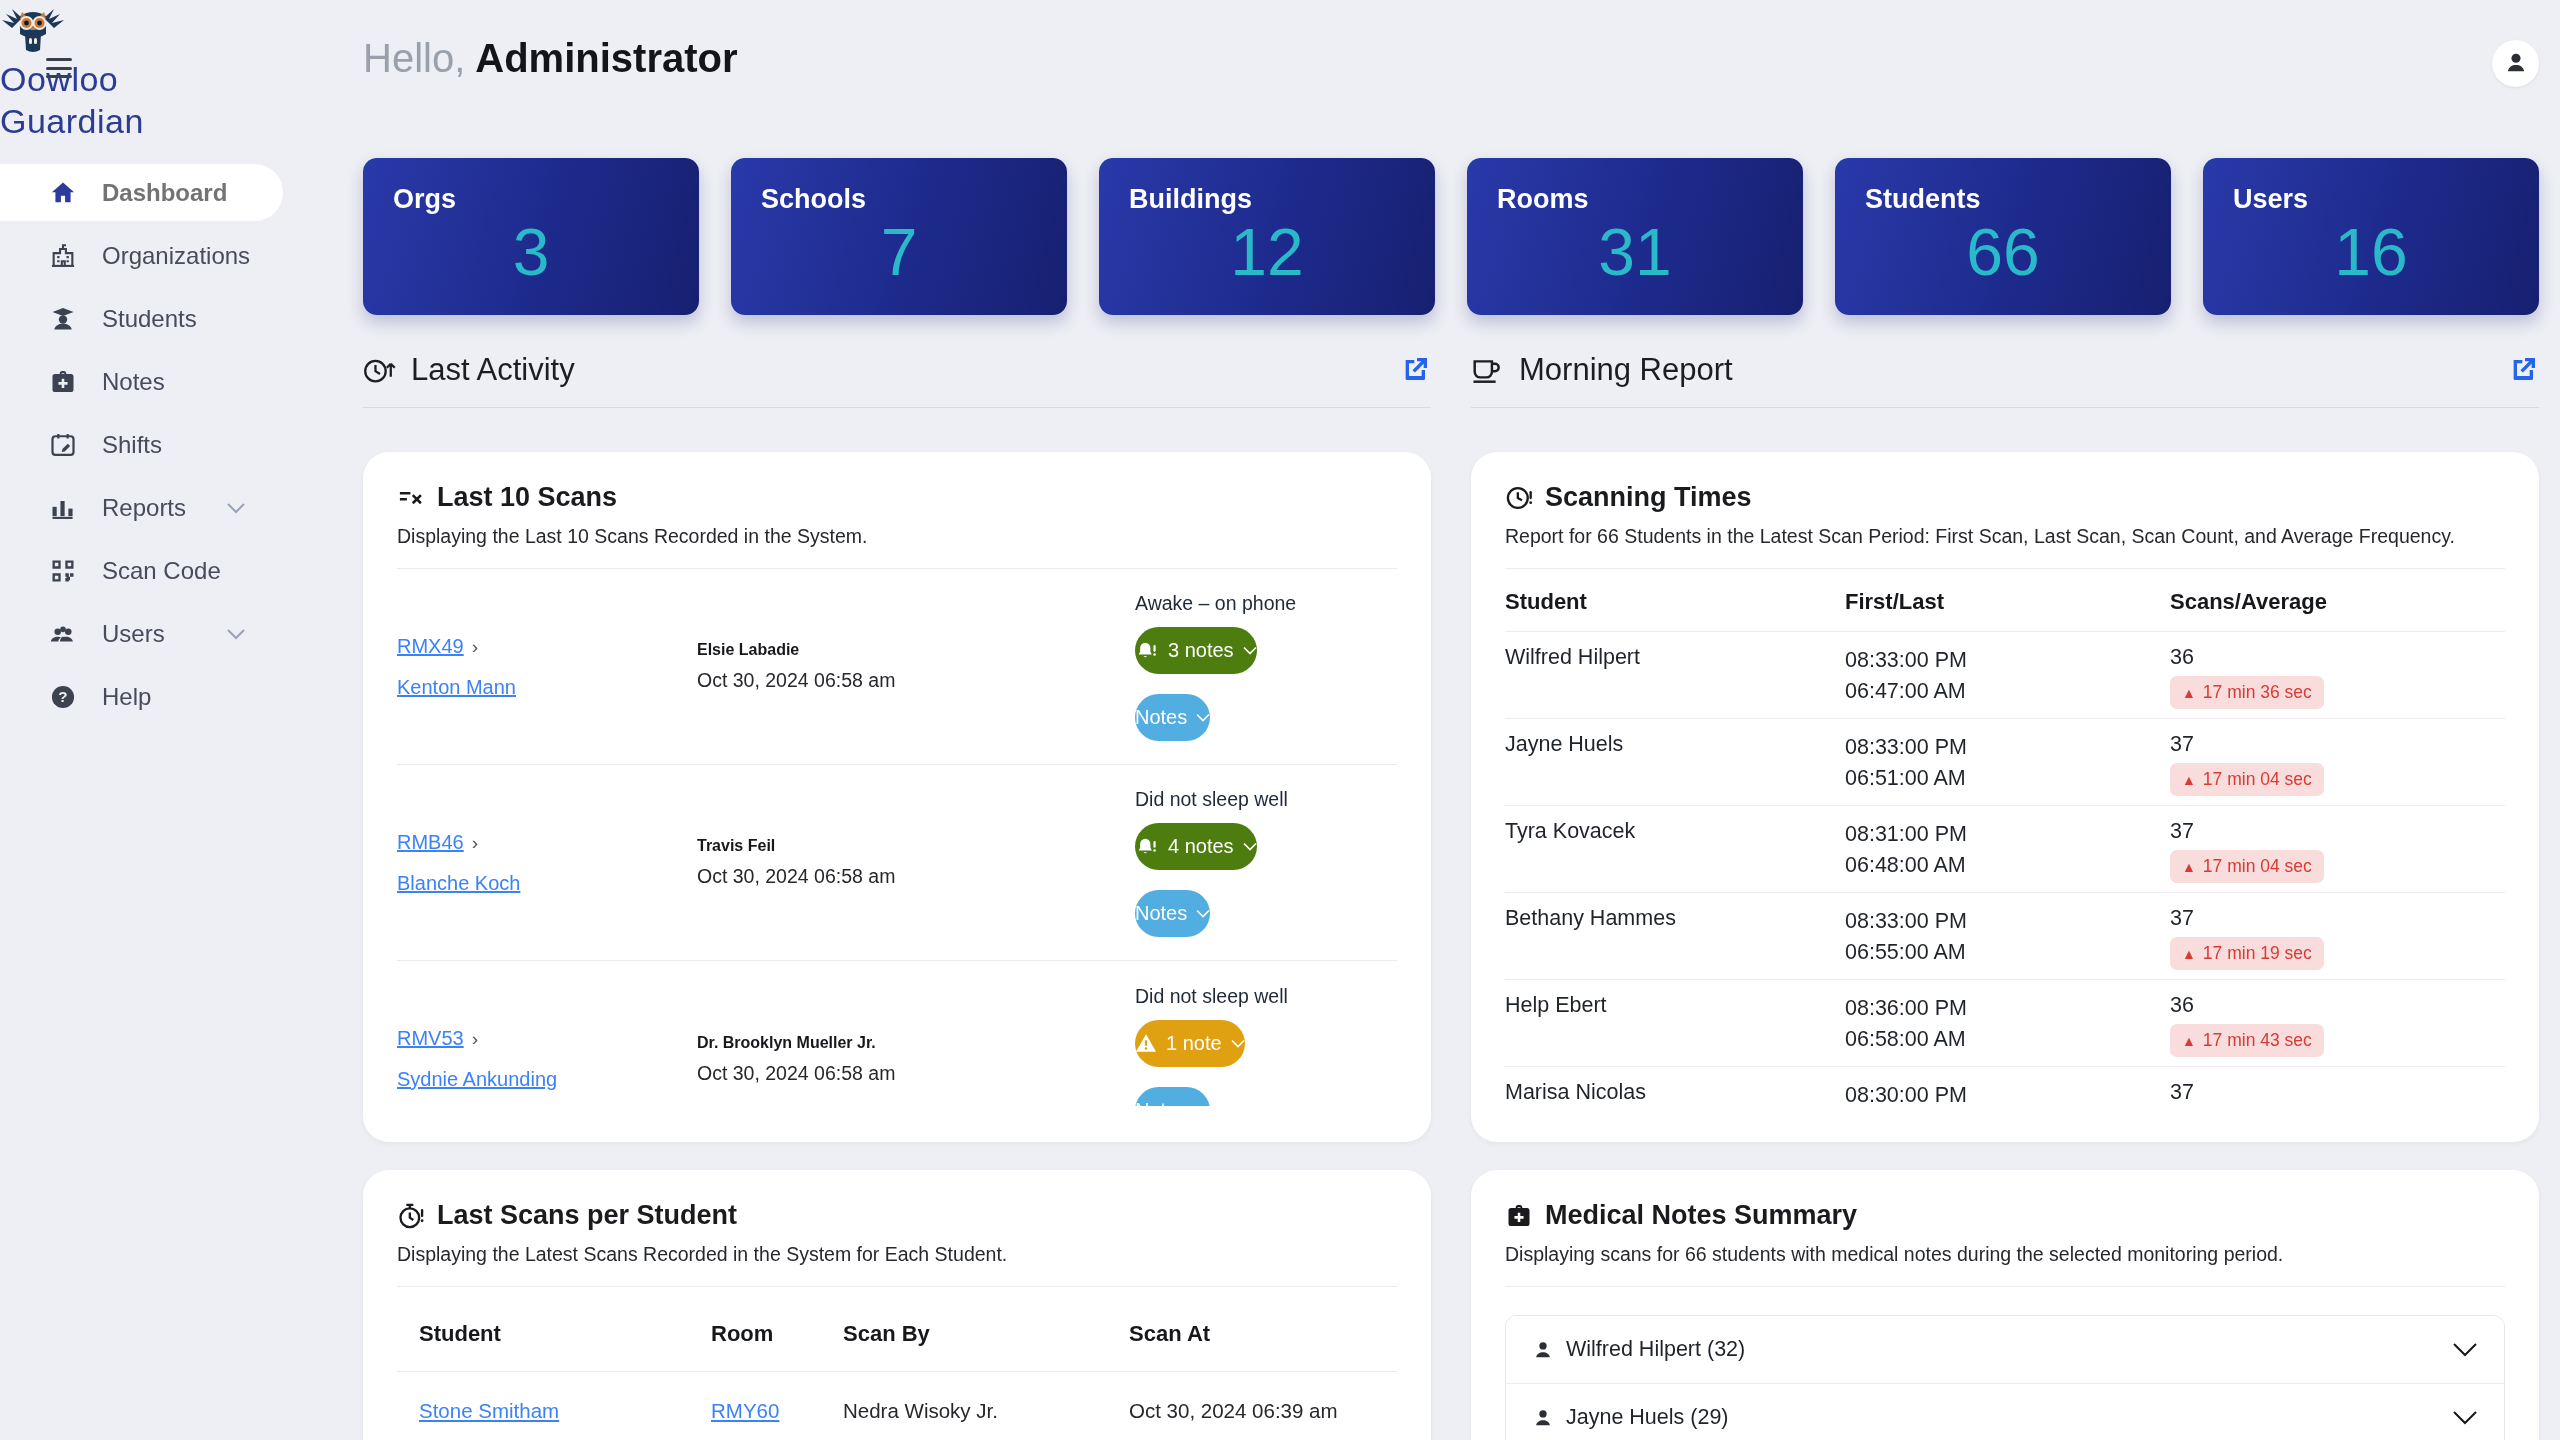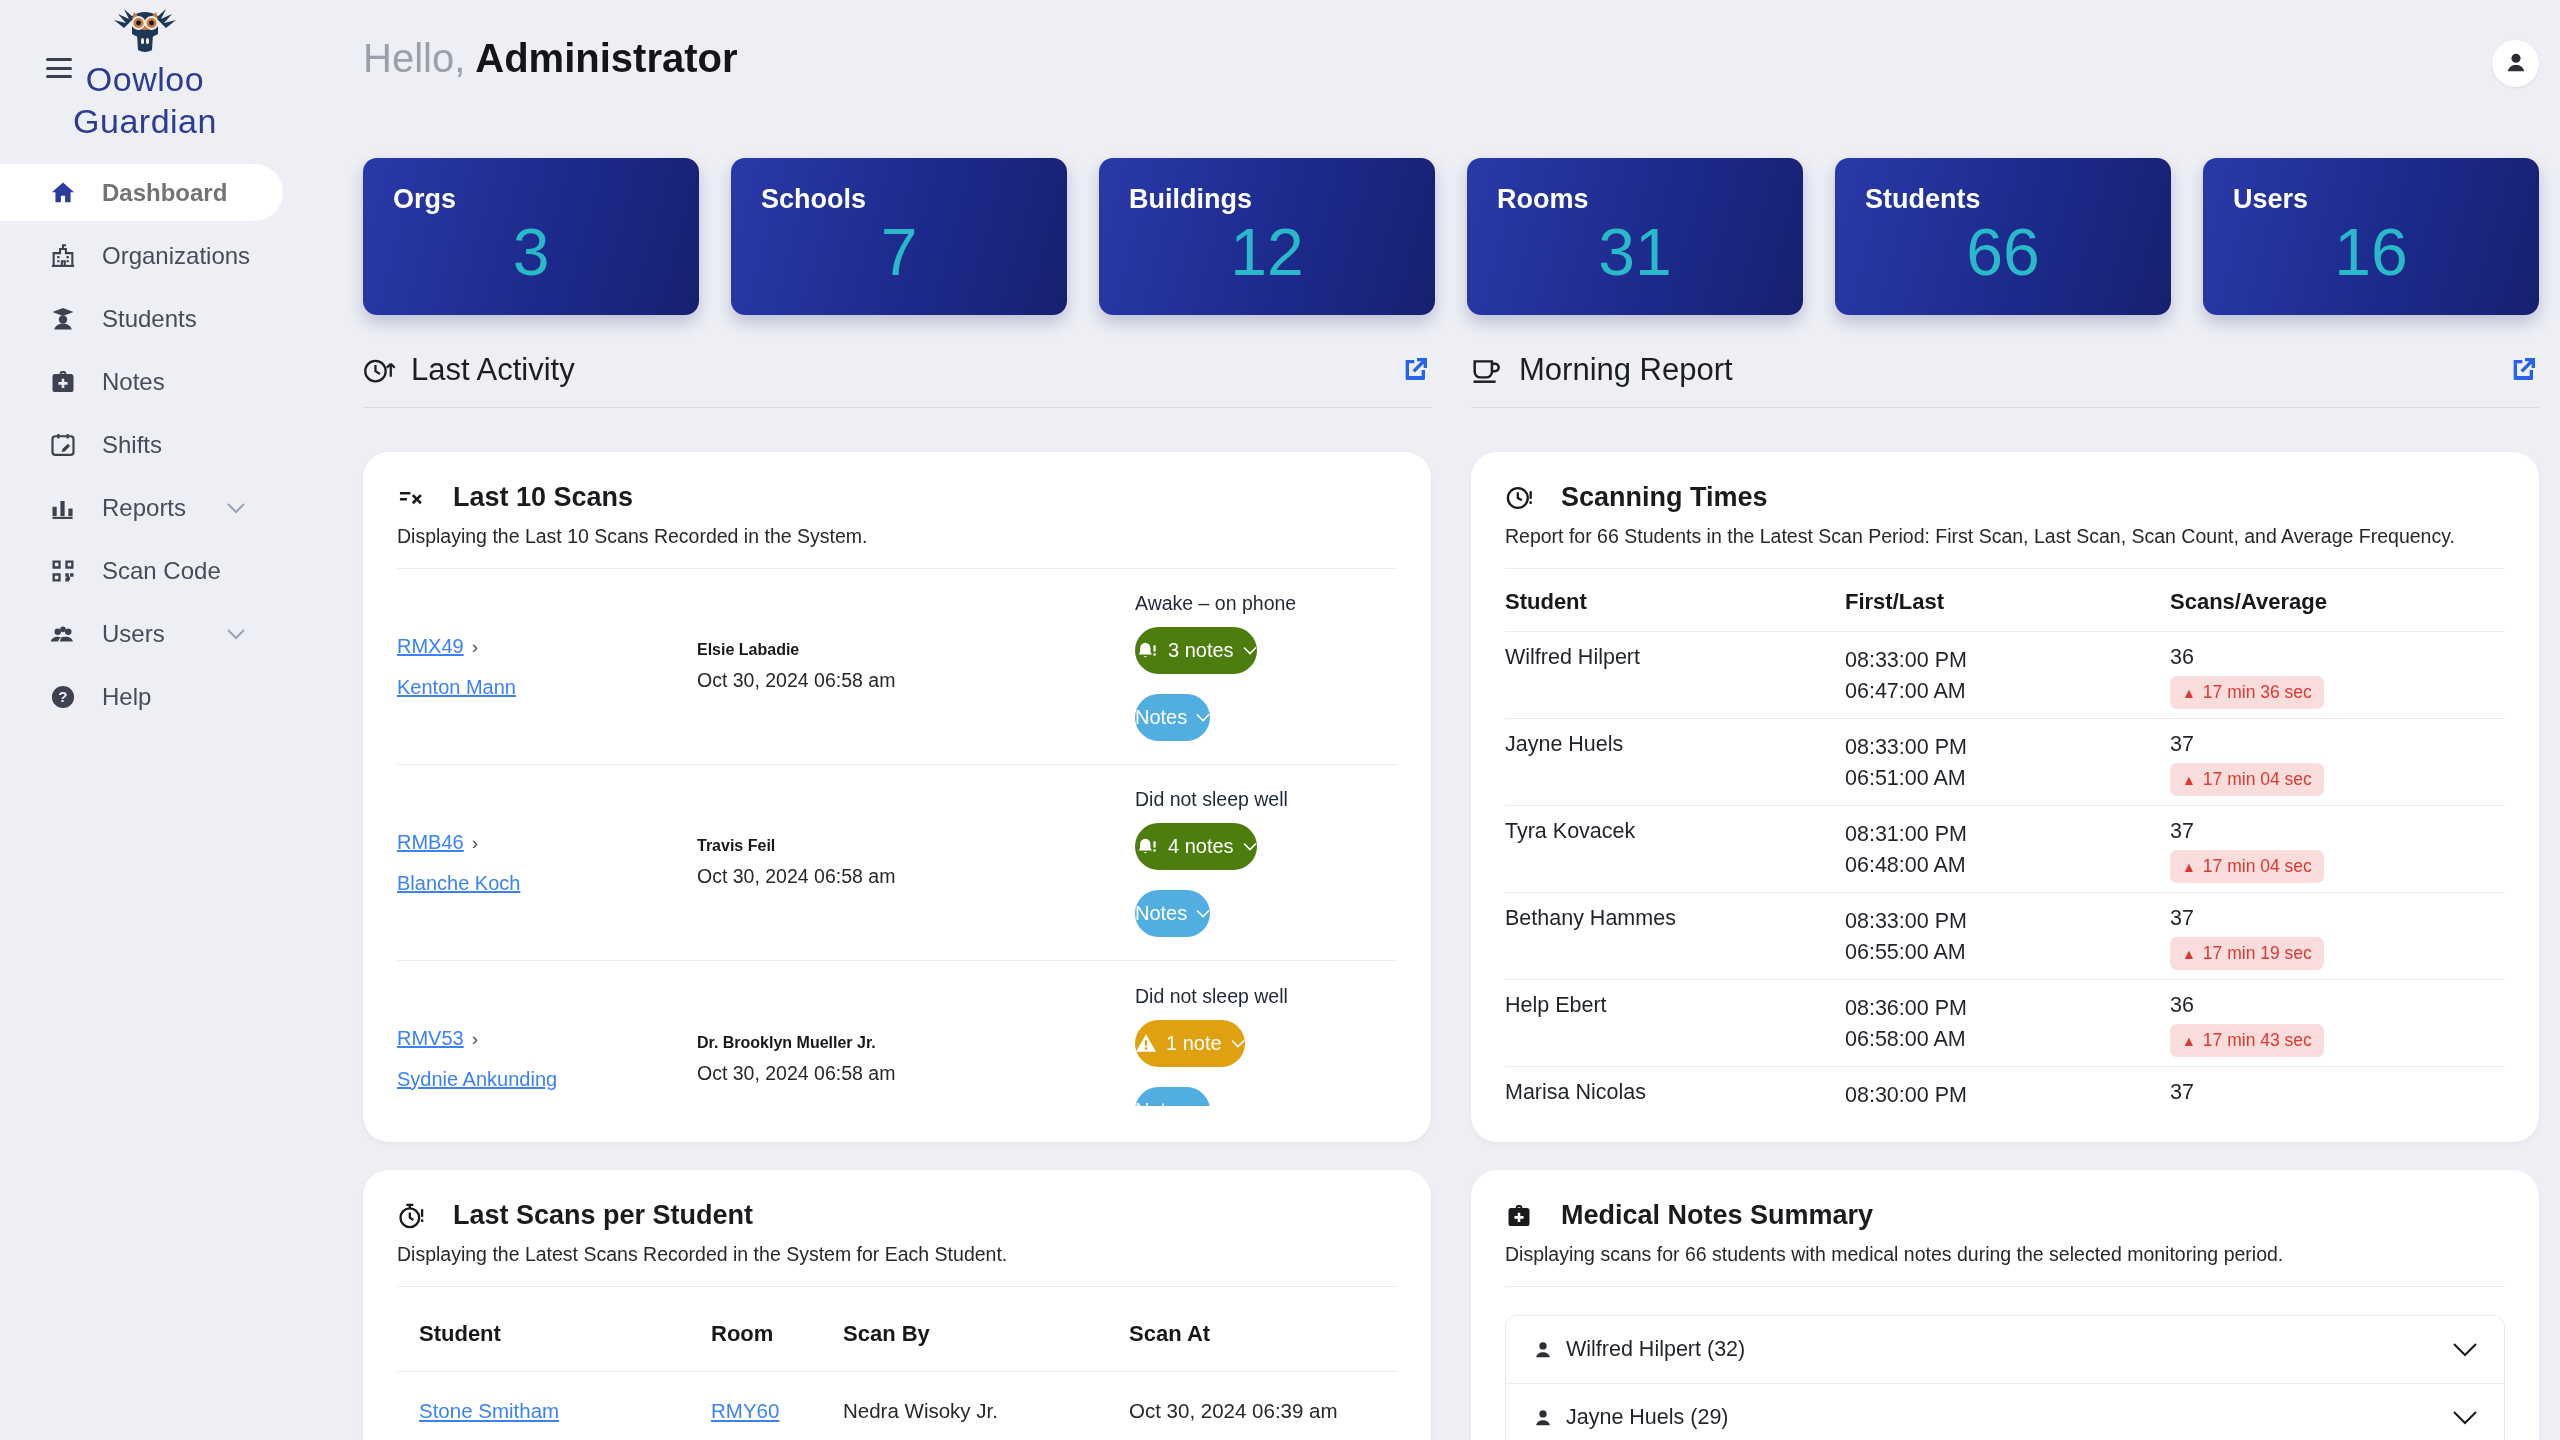--- a/index.html
+++ b/index.html
@@ -3,21 +3,21 @@
 <meta charset="utf-8">
 <style>
   * { margin:0; padding:0; box-sizing:border-box; }
   html,body { width:2560px; height:1440px; overflow:hidden; }
   body { background:#edeff4; font-family:"Liberation Sans", sans-serif; color:#1d2025; }
 
   
   .sidebar { position:absolute; left:0; top:0; bottom:0; width:290px; }
   .hamburger { position:absolute; left:46px; top:58px; width:26px; height:20px; display:flex; flex-direction:column; justify-content:space-between; cursor:pointer; }
   .hamburger span { display:block; height:3px; background:#3a3f4c; border-radius:2px; }
-  .logo-wrap { padding-top:6px; text-align:center; }
+  .logo-wrap { padding-top:6px; text-align:left; }
   .brand { color:#2c3c92; font-size:34px; line-height:42px; font-weight:500; letter-spacing:.5px; }
   .nav { margin-top:22px; }
   .nav-item { position:relative; height:57px; margin-bottom:6px; display:flex; align-items:center; padding-left:48px; color:#474b5c; font-size:24px; font-weight:500; cursor:pointer; }
   .nav-item .nicon { width:30px; height:30px; margin-right:24px; display:flex; align-items:center; justify-content:center; color:#3d4251; }
   .nav-item.active { background:#ffffff; width:283px; border-radius:0 32px 32px 0; color:#737373; font-weight:700; }
   .nav-item.active .nicon { color:#2d3c9c; }
   .nav-chev { position:absolute; right:44px; color:#9aa2b5; display:flex; }
 
   
   .content { position:absolute; left:363px; top:0; width:2176px; height:1440px; }
@@ -34,21 +34,21 @@
   .columns { position:absolute; top:345px; left:0; right:0; display:flex; gap:40px; }
   .col { width:1068px; display:flex; flex-direction:column; }
   .section-head { height:50px; display:flex; align-items:center; }
   .s-icon { width:34px; height:32px; margin-right:14px; display:flex; align-items:center; color:#1c1e22; }
   .s-title { font-size:31px; font-weight:500; color:#1c1e22; }
   .ext-link { margin-left:auto; width:32px; height:32px; display:flex; cursor:pointer; }
   .section-rule { border-top:1px solid #d8dade; margin-top:12px; }
 
   .bigcard { margin-top:44px; height:690px; background:#fff; border-radius:26px; padding:30px 34px 0; overflow:hidden; box-shadow:0 2px 5px rgba(30,35,60,.05); }
   .card2 { margin-top:28px; height:600px; background:#fff; border-radius:26px; padding:30px 34px 0; overflow:hidden; box-shadow:0 2px 5px rgba(30,35,60,.05); }
-  .card-head { display:flex; align-items:center; gap:28px; font-size:27px; font-weight:700; color:#191b1e; }
+  .card-head { display:flex; align-items:center; gap:12px; font-size:27px; font-weight:700; color:#191b1e; }
   .c-icon { width:28px; height:28px; display:flex; align-items:center; color:#191b1e; }
   .card-sub { margin-top:12px; font-size:19.5px; color:#26282c; }
   .card-rule { border-top:1px solid #ececf0; margin-top:20px; }
   .card-body { overflow:hidden; height:537px; }
 
   
   .scan-row { height:196px; display:flex; align-items:center; border-bottom:1px solid #ececf0; }
   .scan-row.last { border-bottom:none; }
   .sc-room { width:300px; }
   .link { color:#3b82f6; text-decoration:underline; cursor:pointer; }

